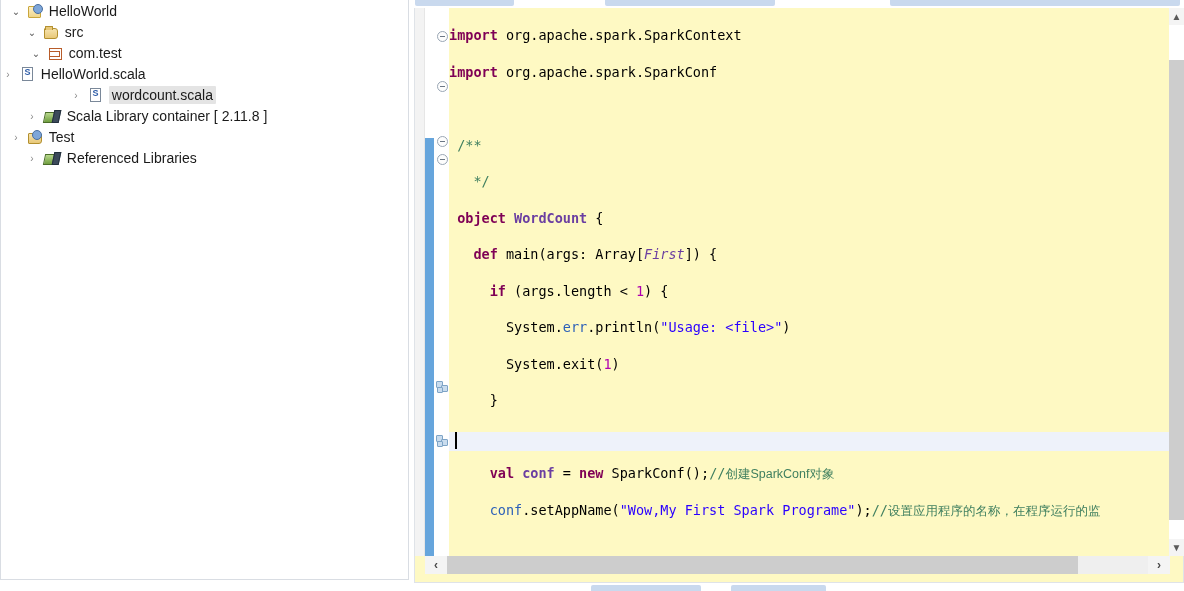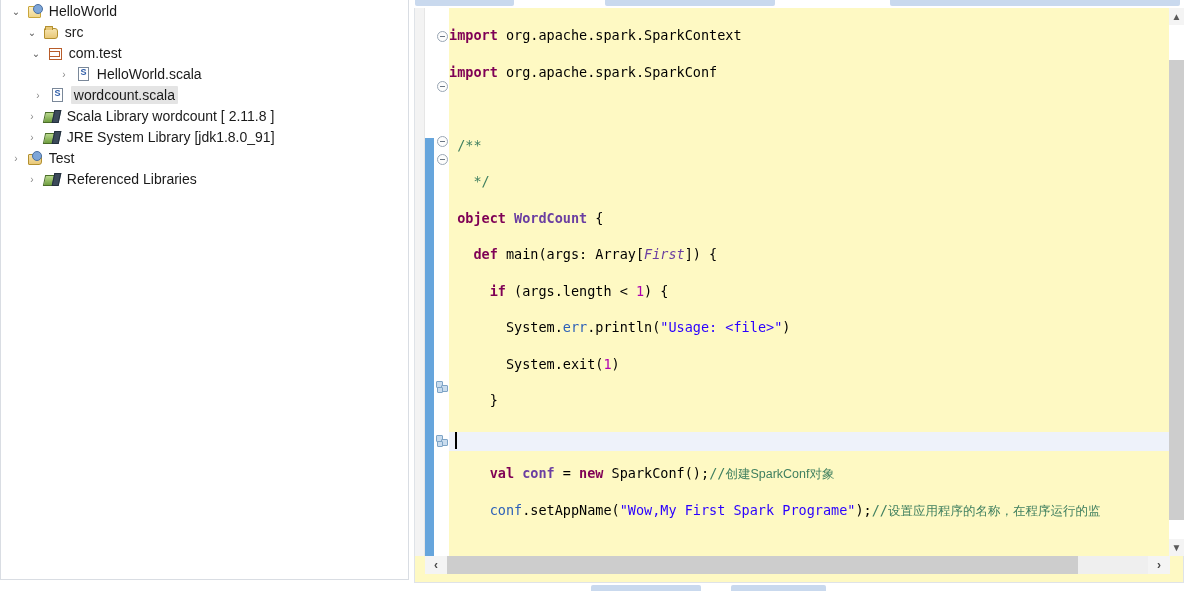--- a/index.html
+++ b/index.html
@@ -215,43 +215,38 @@
         <span class="ico ic-src"></span>
         <span class="lbl">src</span>
       </div>
 
       <div class="trow" style="padding-left:28px;">
         <span class="twist open">⌄</span>
         <span class="ico ic-pkg"></span>
         <span class="lbl">com.test</span>
       </div>
 
-      <div class="trow" style="padding-left:56px;">
+      <div class="trow" style="">
         <span class="twist">›</span>
         <span class="ico ic-file"></span>
         <span class="lbl">HelloWorld.scala</span>
       </div>
 
-      <div class="trow" style="padding-left:30px;">
+      <div class="trow" style="padding-left:68px;">
         <span class="twist">›</span>
         <span class="ico ic-file"></span>
         <span class="lbl sel">wordcount.scala</span>
       </div>
 
       <div class="trow" style="padding-left:24px;">
         <span class="twist">›</span>
         <span class="ico ic-lib"></span>
-        <span class="lbl">Scala Library wordcount [ 2.11.8 ]</span>
-      </div>
-
-      <div class="trow" style="padding-left:24px;">
-        <span class="twist">›</span>
-        <span class="ico ic-lib"></span>
-        <span class="lbl">JRE System Library </span><span class="lbl dim">[jdk1.8.0_91]</span>
-      </div>
+        <span class="lbl">Scala Library container [ 2.11.8 ]</span>
+      </div>
+
 
       <div class="trow" style="padding-left:8px;">
         <span class="twist">›</span>
         <span class="ico ic-test"></span>
         <span class="lbl">Test</span>
       </div>
 
       <div class="trow" style="padding-left:24px;">
         <span class="twist">›</span>
         <span class="ico ic-lib"></span>

